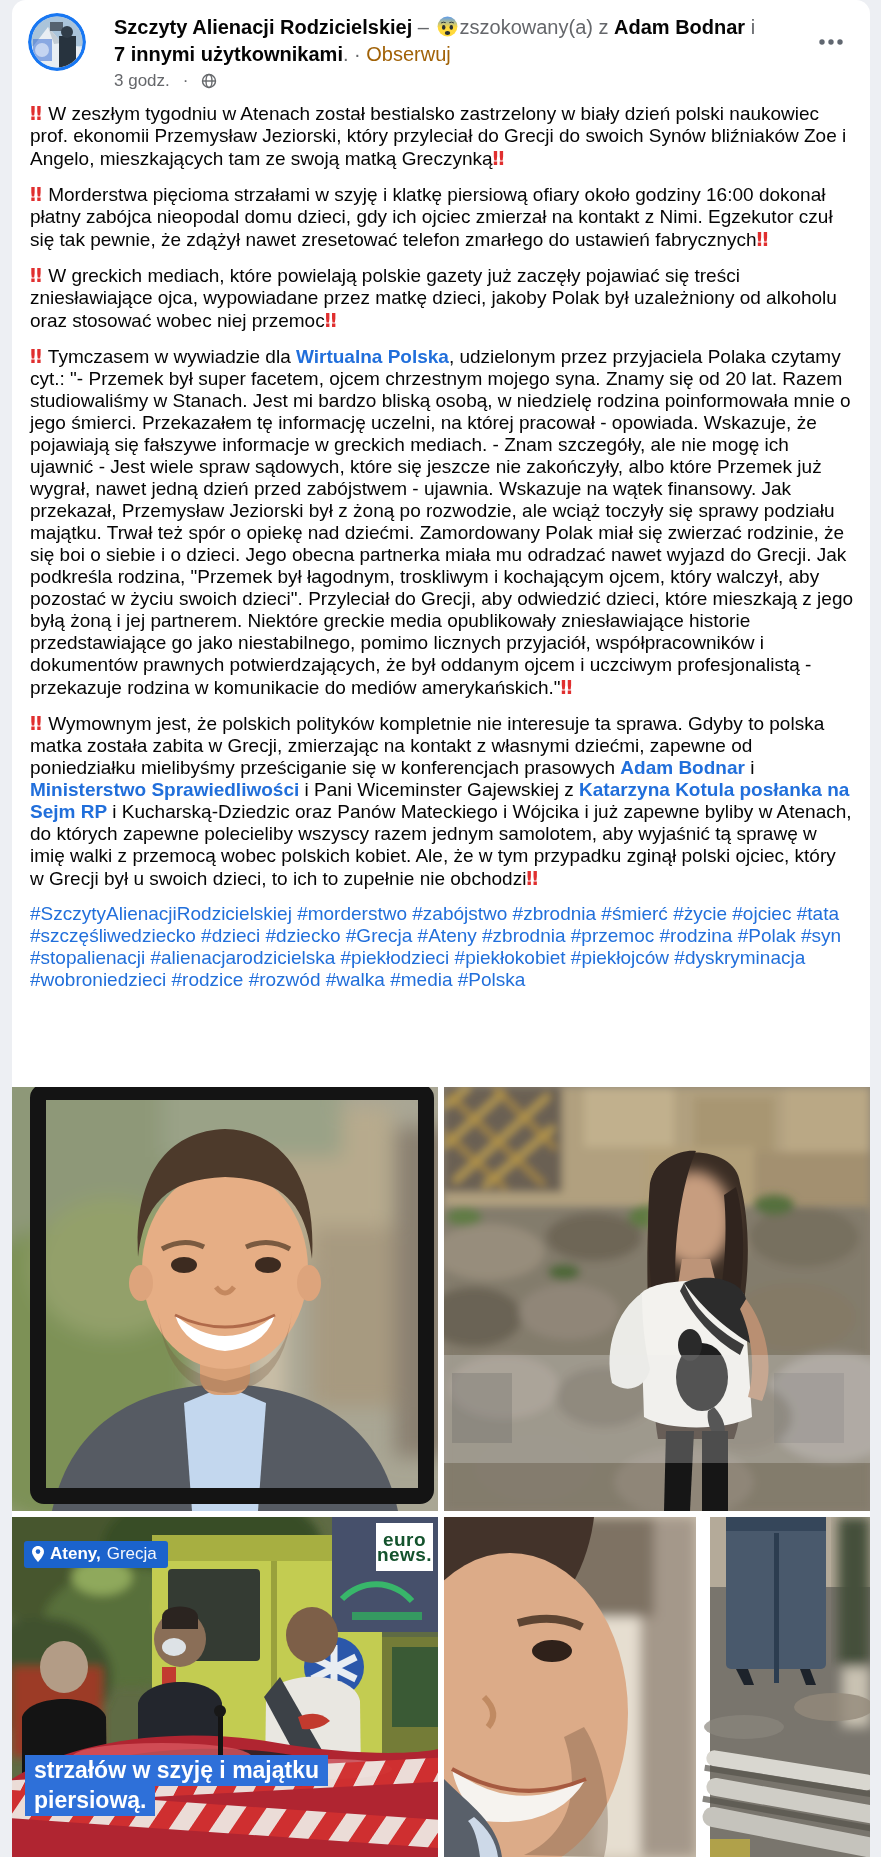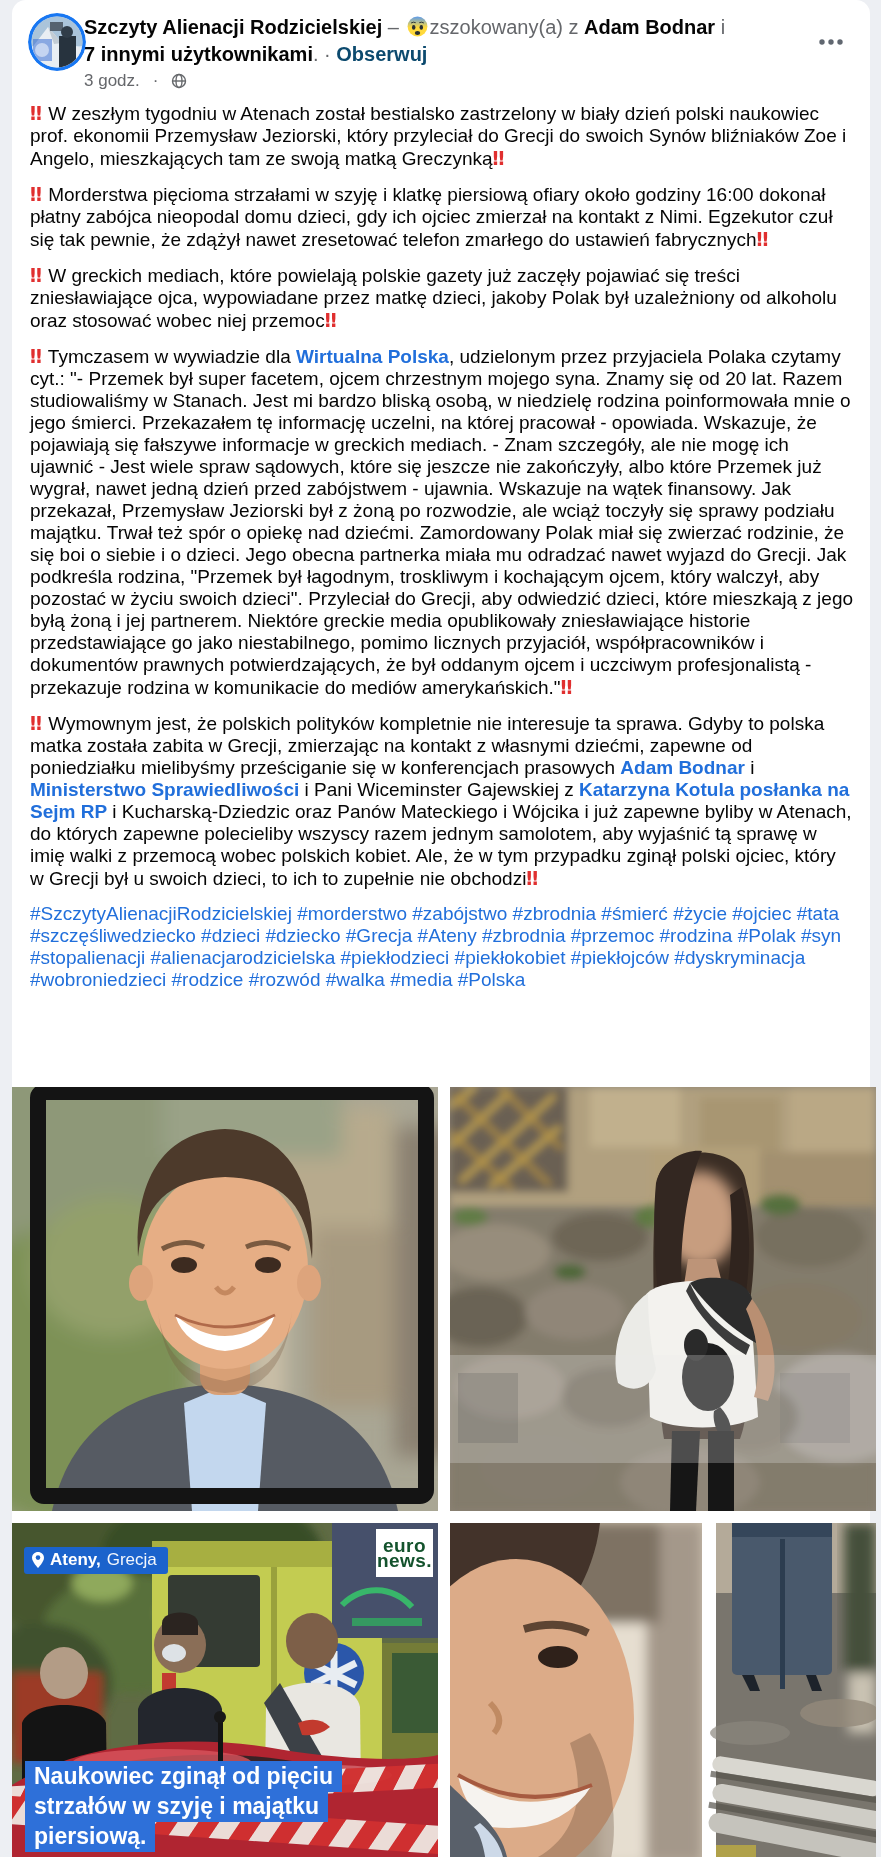--- a/index.html
+++ b/index.html
@@ -4,42 +4,42 @@
 <style>
   html,body{margin:0;padding:0;background:#e9ebee;}
   .page{position:relative;width:881px;height:1857px;background:#edeff3;overflow:hidden;
         font-family:"Liberation Sans","DejaVu Sans",sans-serif;-webkit-font-smoothing:antialiased;}
   .card{position:absolute;left:12px;top:0;width:858px;height:1857px;background:#ffffff;
         border-radius:14px 14px 0 0;}
   
   .post-header{position:relative;height:95px;padding:13px 16px 0;box-sizing:border-box;}
   .avatar{position:absolute;left:16px;top:13px;width:58px;height:58px;border-radius:50%;overflow:hidden;cursor:pointer;}
   .avatar svg{display:block;width:100%;height:100%;}
-  .head-text{margin-left:56px;padding-top:1px;}
+  .head-text{margin-left:86px;padding-top:1px;}
   .head-line1,.head-line2{font-size:20px;line-height:27px;color:#050505;}
   .r-name{font-weight:700;color:#050505;}
   .r-muted{color:#65676b;}
-  .r-follow{color:#0c4a6e;font-weight:700;cursor:pointer;}
+  .r-follow{color:#a16207;font-weight:400;cursor:pointer;}
   .emoji{display:inline-block;width:21px;height:21px;vertical-align:-3px;margin:0 2px;}
   .emoji svg{display:block;width:100%;height:100%;}
   .head-meta{font-size:17px;color:#65676b;margin-top:3px;display:flex;align-items:center;gap:13px;}
   .globe{display:inline-flex;width:16px;height:16px;}
   .menu-btn{position:absolute;right:20px;top:26px;padding:6px;cursor:pointer;}
   
   .post-text{height:992px;overflow:hidden;padding:7px 16px 0 18px;box-sizing:border-box;
              font-size:19px;line-height:22px;color:#050505;}
   .post-text p{margin:0 0 13px;}
   .r-t{color:#050505;}
   .r-red{color:#e02f2f;font-weight:700;font-family:"DejaVu Sans",sans-serif;letter-spacing:1px;}
   .r-link{color:#216fdb;font-weight:700;cursor:pointer;}
   .hashtags{color:#216fdb;}
   .hashtag{color:#216fdb;cursor:pointer;}
   
   .photo-grid{position:absolute;left:0;top:1087px;width:729px;height:770px;background:#ffffff;
-              display:grid;grid-template-columns:426px 426px;grid-template-rows:424px 340px;gap:12px;}
+              display:grid;grid-template-columns:426px 426px;grid-template-rows:424px 340px;gap:6px;}
   .cell{position:relative;overflow:hidden;background:#d8d8d8;cursor:pointer;}
   .cell > svg{display:block;width:100%;height:100%;}
   
   .loc-badge{position:absolute;left:12px;top:24px;display:flex;align-items:center;gap:6px;
              background:#1b63cc;color:#fff;padding:3px 11px 4px 8px;border-radius:3px;font-size:17px;}
   .loc-bold{font-weight:700;}
   .loc-light{font-weight:400;opacity:.95;}
   .en-logo{position:absolute;right:5px;top:6px;width:57px;height:48px;background:#ffffff;
            display:flex;flex-direction:column;align-items:center;justify-content:center;
            color:#14532d;font-weight:700;font-size:19px;line-height:15px;letter-spacing:.4px;}
@@ -297,21 +297,20 @@
             <circle cx="6" cy="5.6" r="2.3" fill="#1b63cc"></circle>
           </svg>
           <span class="loc-bold">Ateny,</span>
           <span class="loc-light">Grecja</span>
         </div>
         <div class="en-logo">
           <span>euro</span>
           <span>news.</span>
         </div>
         <div class="caption">
-          <div><span>Naukowiec zginął od pięciu</span></div>
           <div><span>strzałów w szyję i majątku</span></div>
           <div><span>piersiową.</span></div>
         </div>
       </div>
 
       <div class="cell">
         <svg viewBox="0 0 426 340" preserveAspectRatio="none">
           <defs>
               <filter id="f4" x="-20%" y="-20%" width="140%" height="140%">
                 <feGaussianBlur stdDeviation="6"></feGaussianBlur>

